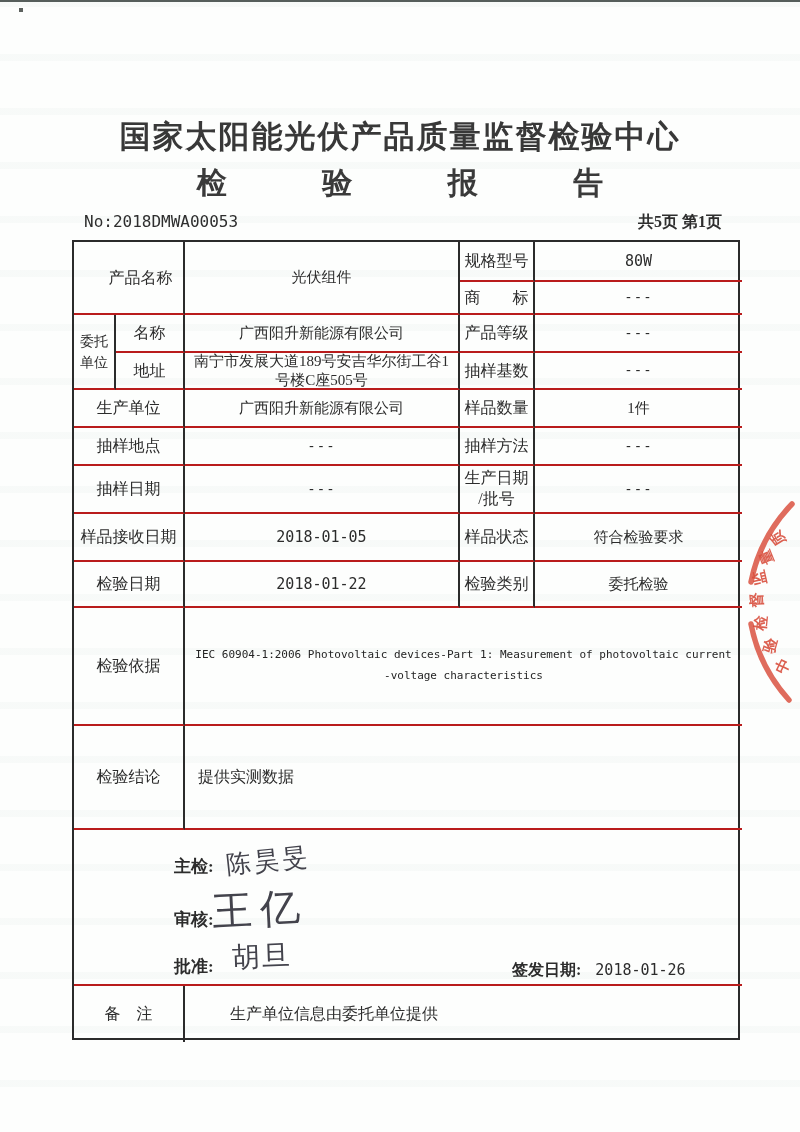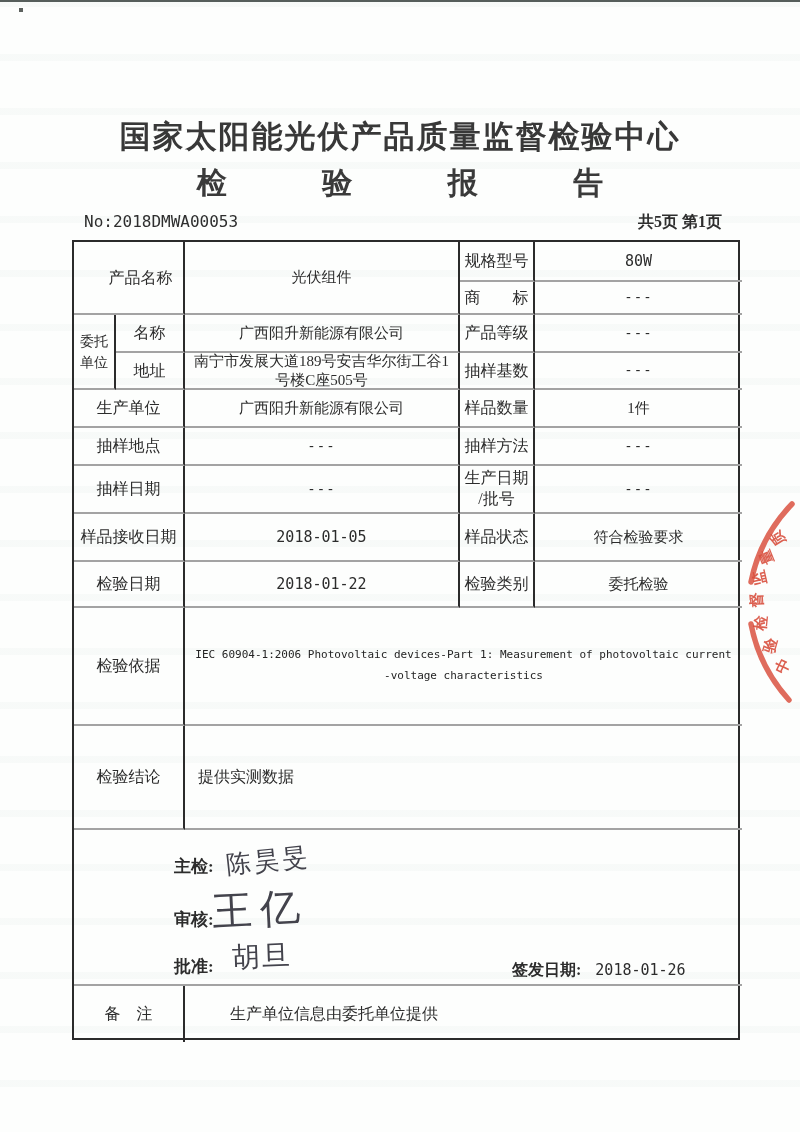--- a/index.html
+++ b/index.html
@@ -38,21 +38,21 @@
   }
 
   .report-table {
     position:absolute; left:72px; top:240px; width:668px; height:800px;
     display:grid;
     grid-template-columns:42px 69px 275px 75px 207px;
     grid-template-rows:40px 33px 38px 37px 38px 38px 48px 48px 46px 118px 104px 156px 56px;
     border:2px solid #2b2b2b;
   }
   .c {
-    border-right:2px solid #2b2b2b; border-bottom:2px solid #a3a3a3;
+    border-right:2px solid #2b2b2b; border-bottom:2px solid #b91c1c;
     display:flex; align-items:center; justify-content:center;
     font-size:16px; text-align:center; line-height:1.35;
     padding:2px 4px; color:#2c2c2c;
   }
   .c.no-r { border-right:none; }
   .c.no-b { border-bottom:none; }
   .val { font-size:15px; }
   .mono { font-family:"DejaVu Sans Mono","Liberation Mono",monospace; font-size:15px; }
   .dash { font-family:"DejaVu Sans Mono","Liberation Mono",monospace; font-size:14px; letter-spacing:1px; }
   .client-cell { padding:0 2px; word-break:break-all; font-size:14px; line-height:1.5; }

